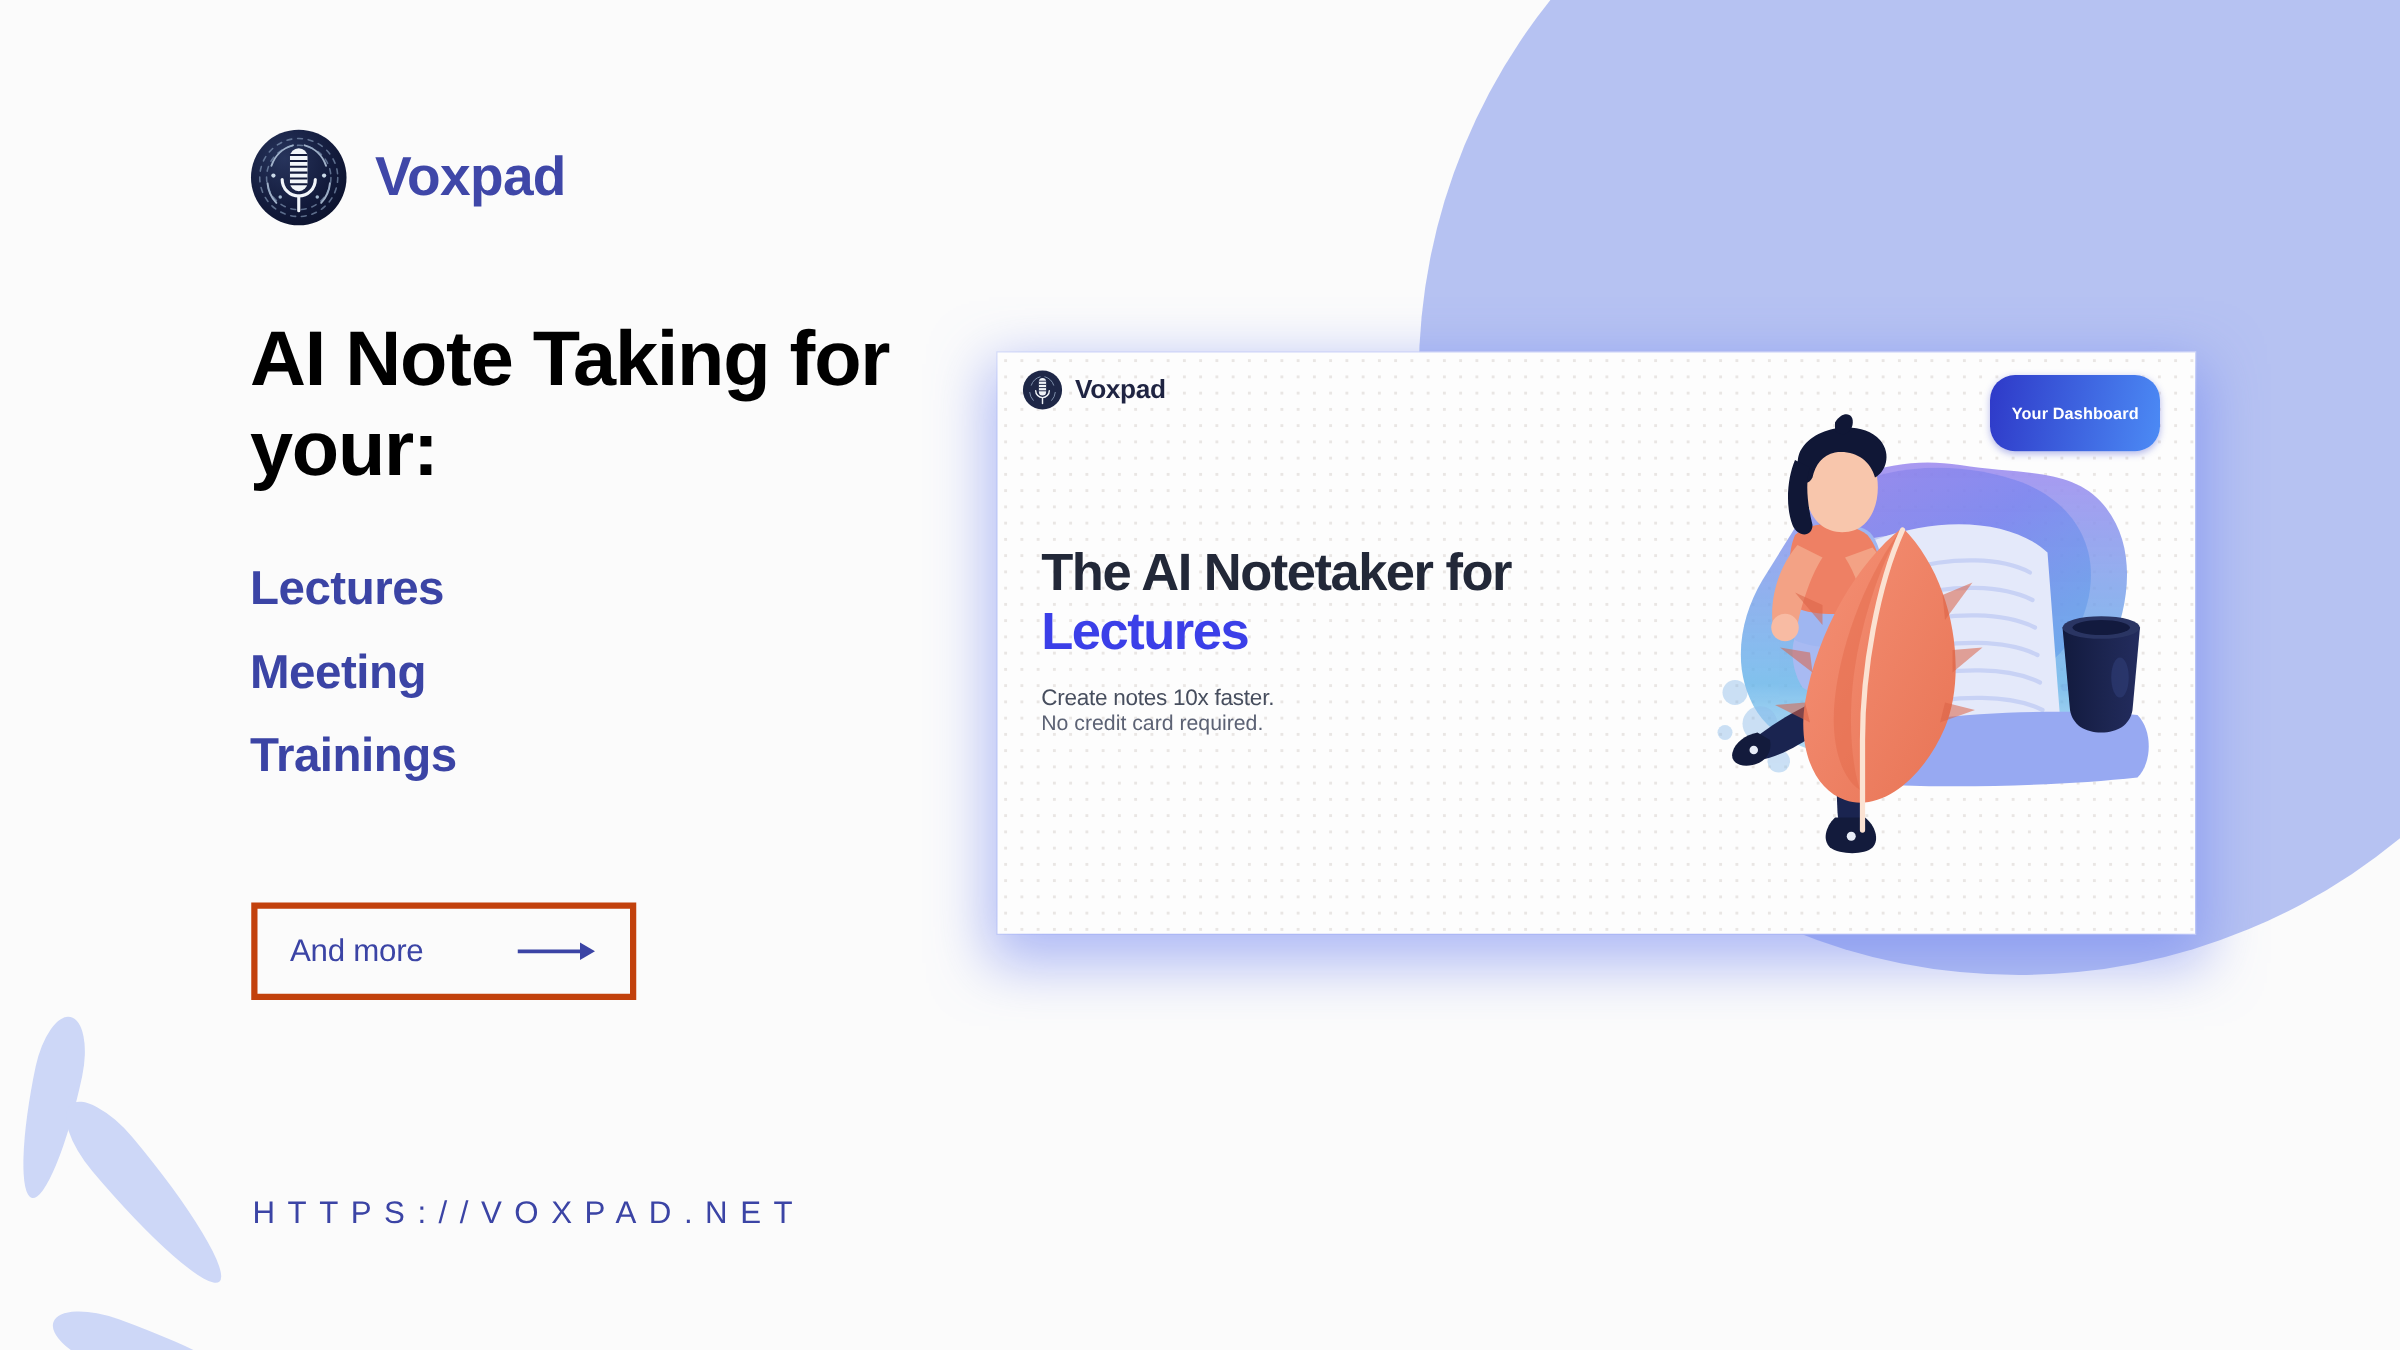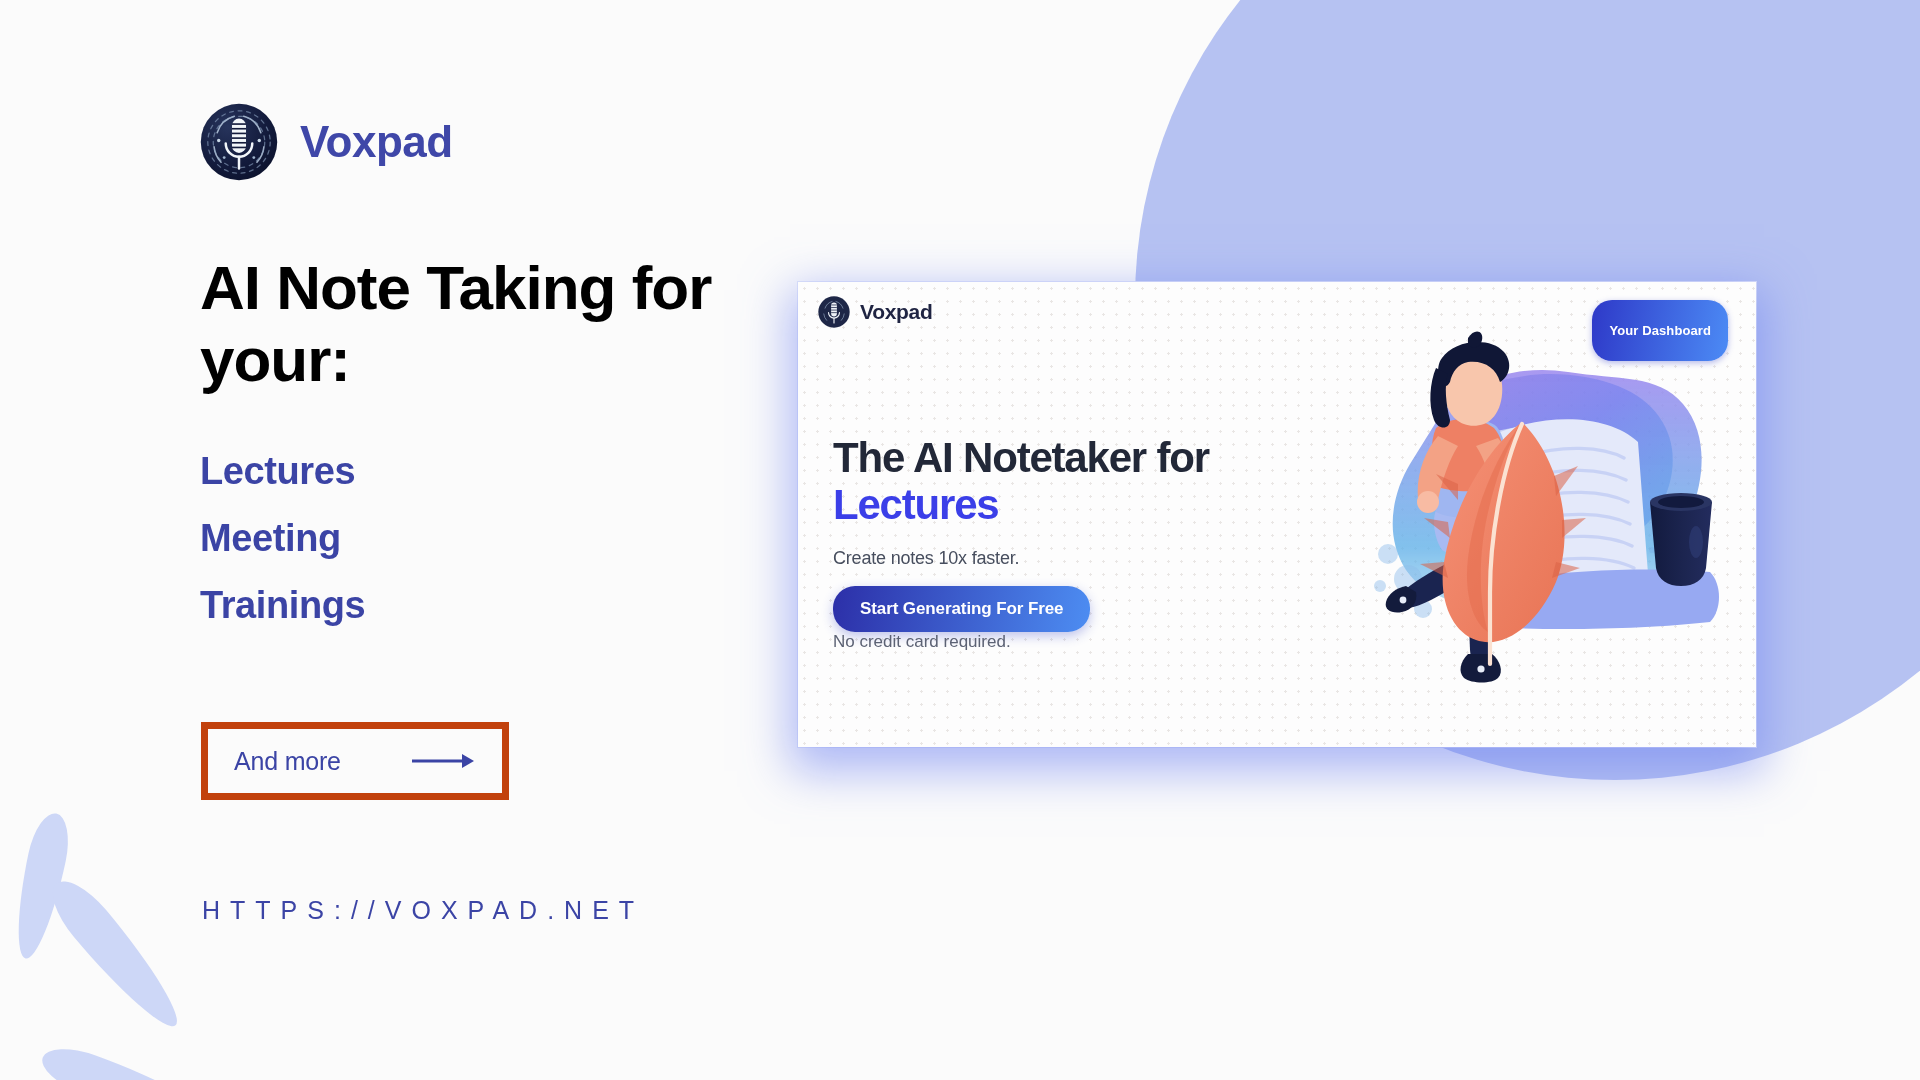--- a/index.html
+++ b/index.html
@@ -86,40 +86,40 @@
     letter-spacing:-0.4px;
     color:#3B44A5;
     margin-bottom:27px;
     line-height:1.05;
   }
 
   #and-more-button{
     position:absolute;
     left:1px; top:722px;
     width:308px; height:78px;
-    border:7px solid #c2410c;
+    border:5px solid #c2410c;
     background:transparent;
     display:flex; align-items:center;
     padding:0 26px;
     cursor:pointer;
   }
   #and-more-label{
     font-size:25px;
     color:#3B44A5;
     letter-spacing:-0.2px;
   }
   #arrow-right-icon{
     margin-left:auto;
     width:64px; height:20px;
     display:block;
   }
 
   #site-url{
     position:absolute;
-    left:2px; top:896px;
+    left:2px; top:956px;
     font-size:25px;
     font-weight:500;
     letter-spacing:10px;
     color:#3B44A5;
   }
 
   
   #product-card{
     position:absolute;
     left:798px; top:282px;
@@ -429,16 +429,15 @@
         <path d="M238 238 L262 244 L234 254 Z"></path>
       </g>
       <path d="M204 100 C184 144 172 212 172 268 C172 298 172 320 172 340" stroke="#FBE2D2" stroke-width="4.2" fill="none" stroke-linecap="round"></path>
     </g>
   </svg>
 
   <div id="card-copy">
     <span id="card-headline-line1">The AI Notetaker for</span>
     <span id="card-headline-line2">Lectures</span>
     <div id="card-subtitle">Create notes 10x faster.</div>
-    <button id="start-generating-button">Start Generating For Free</button>
     <div id="card-disclaimer">No credit card required.</div>
   </div>
 </div>
 
 </body></html>

